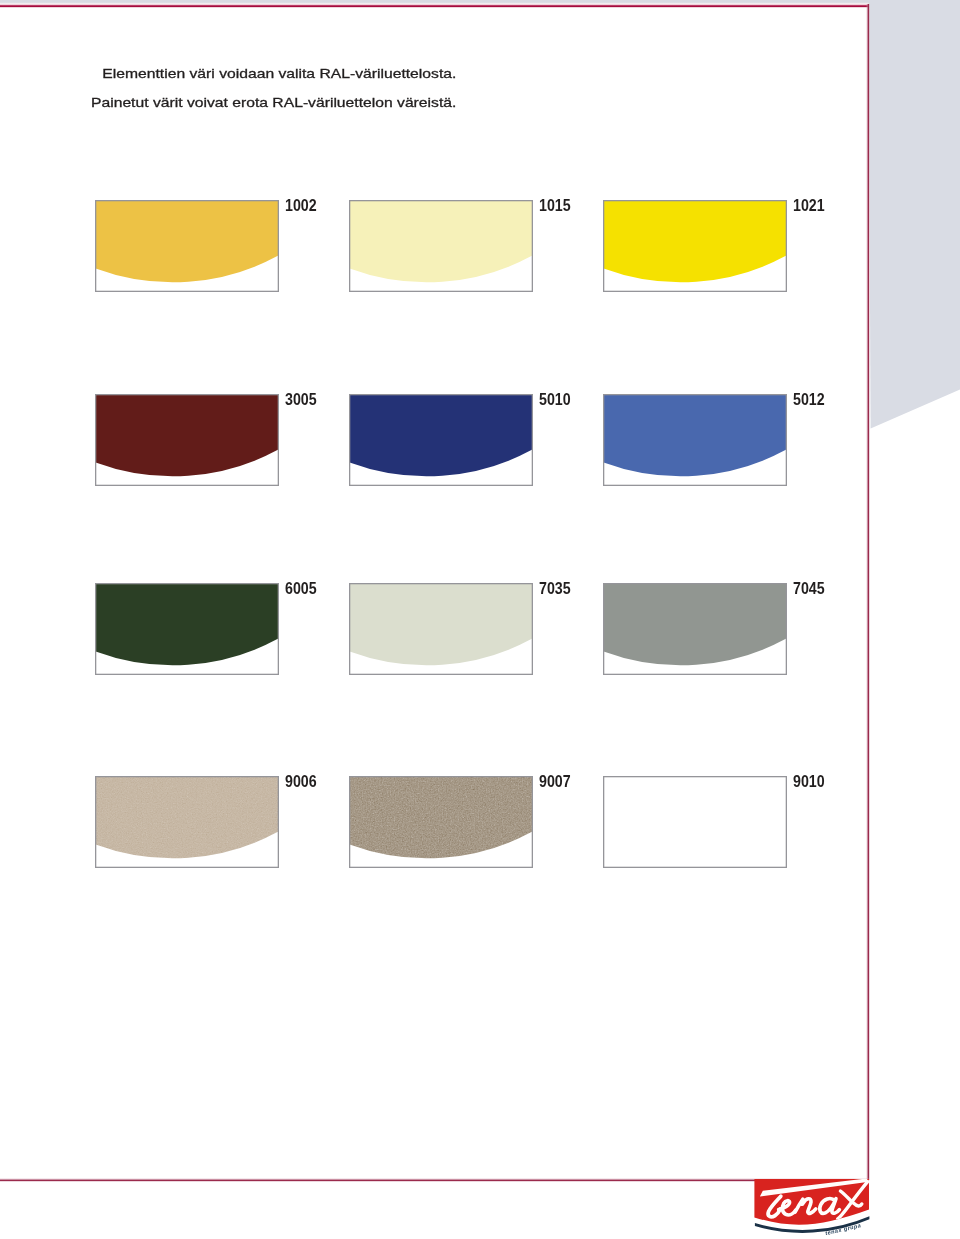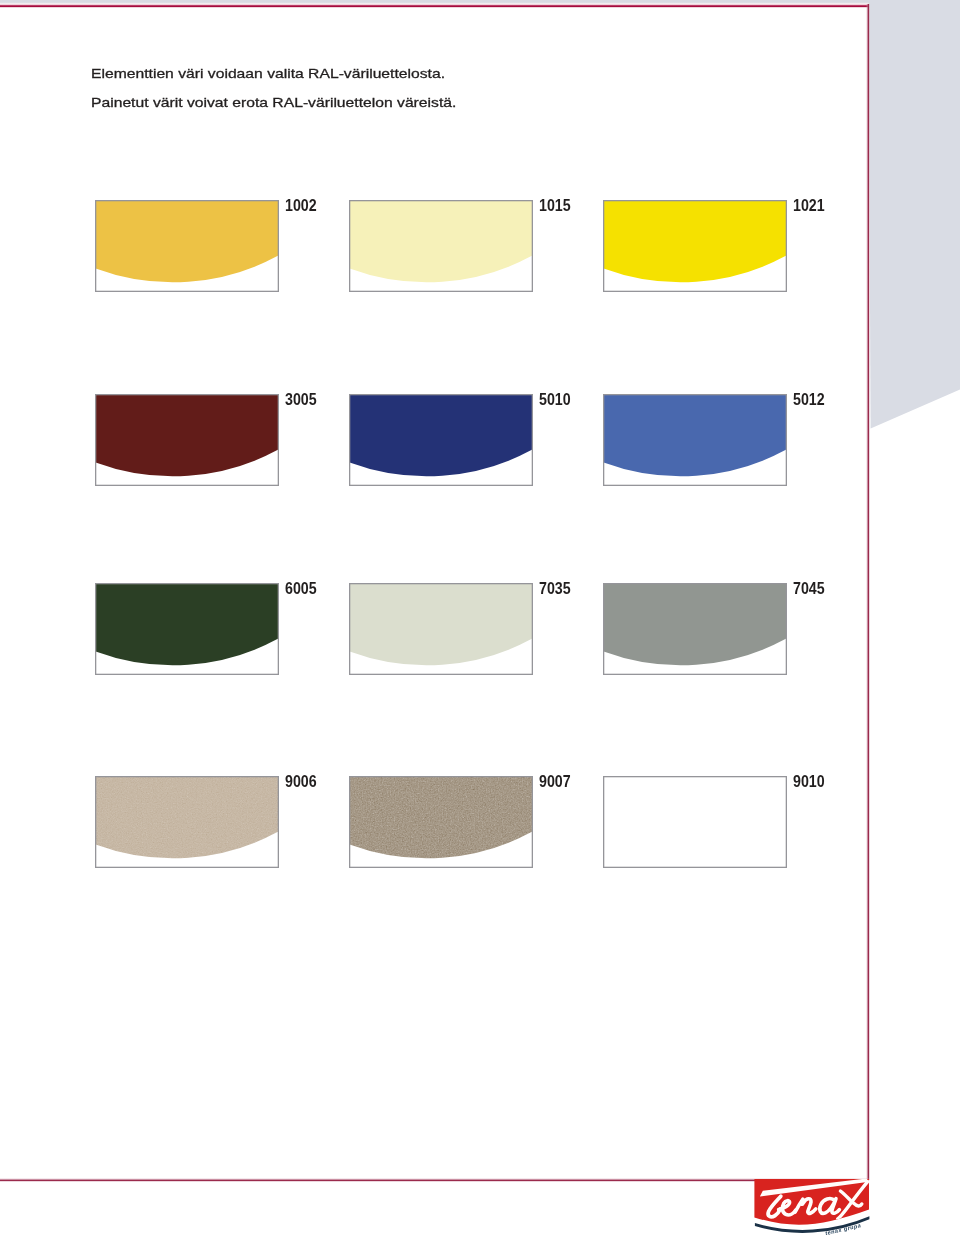--- a/index.html
+++ b/index.html
@@ -1,19 +1,19 @@
 <!DOCTYPE html>
 <html><head>
 <meta charset="utf-8">
 <title>RAL</title>
 <style>
   html,body{margin:0;padding:0;}
   body{width:960px;height:1239px;background:#fff;font-family:"Liberation Sans",sans-serif;overflow:hidden;
        -webkit-font-smoothing:antialiased;}
-  .page{position:relative;width:960px;height:1239px;background:#fff;}
+  .page{position:relative;width:960px;height:1239px;background:#fff;text-align:right;}
 
   
   .top-grey{position:absolute;left:0;top:0;width:960px;height:4px;
            background:linear-gradient(to bottom,#d8dbe3 0%,#d8dbe3 55%,#e6e5e8 75%,#fdf4f6 100%);}
   .wedge{position:absolute;left:860px;top:0;width:100px;height:440px;}
   .top-red{position:absolute;left:0;top:3.5px;width:869px;height:4px;
           background:linear-gradient(to bottom,rgba(164,6,58,0) 0%,rgba(214,110,142,0.55) 22%,#a4063a 45%,#a4063a 62%,rgba(199,120,140,0.45) 82%,rgba(164,6,58,0) 100%);}
   .frame-v{position:absolute;left:866.1px;top:4.3px;width:4px;height:1176px;
            background:linear-gradient(to right,rgba(164,6,58,0) 0%,rgba(206,150,170,0.5) 30%,#9a2a4c 50%,#9a2a4c 68%,rgba(206,150,170,0.5) 84%,rgba(164,6,58,0) 100%);}
   .frame-h{position:absolute;left:0;top:1177.6px;width:869px;height:4px;

